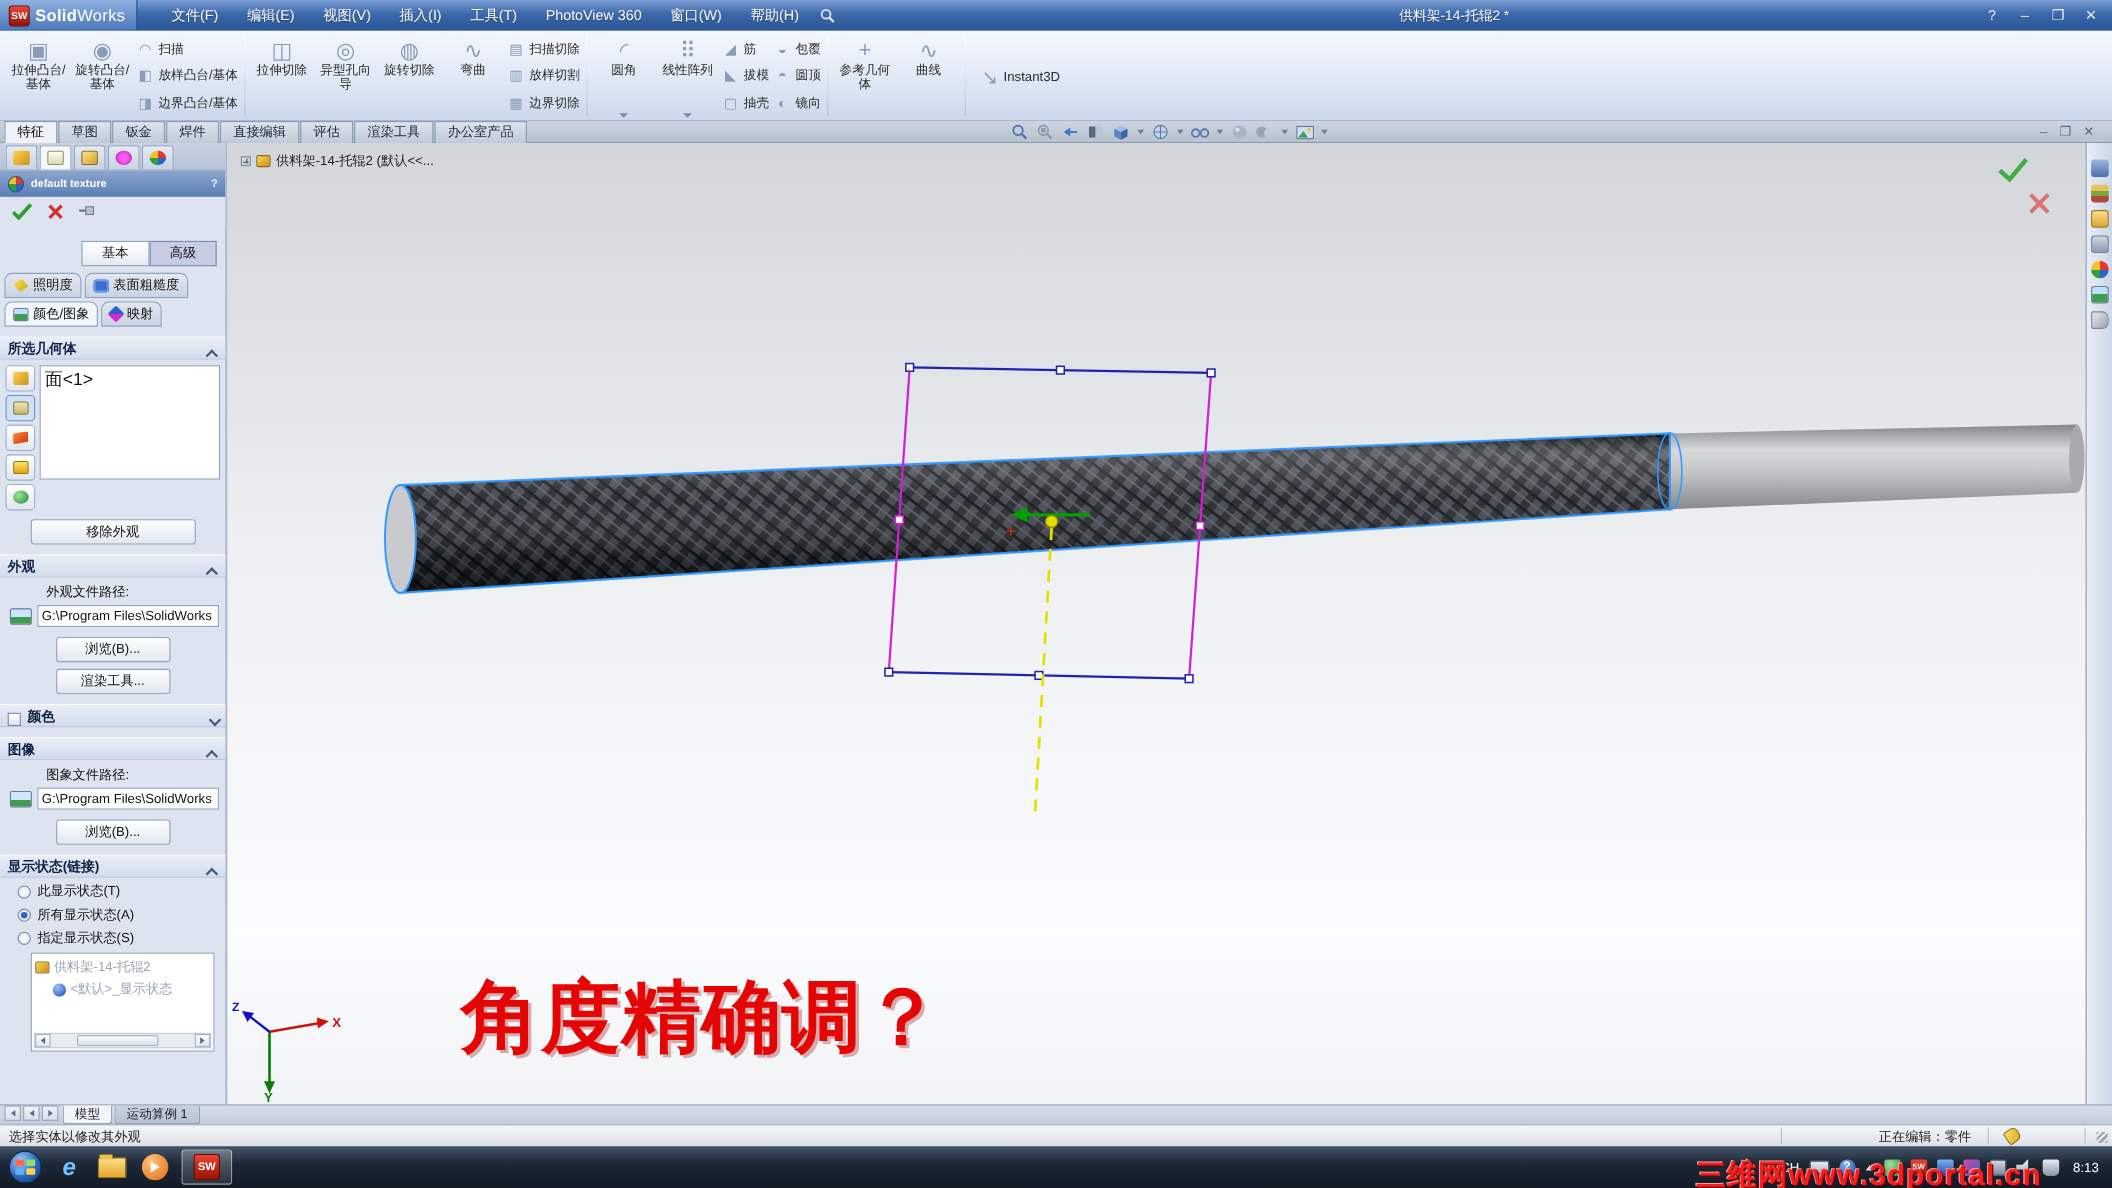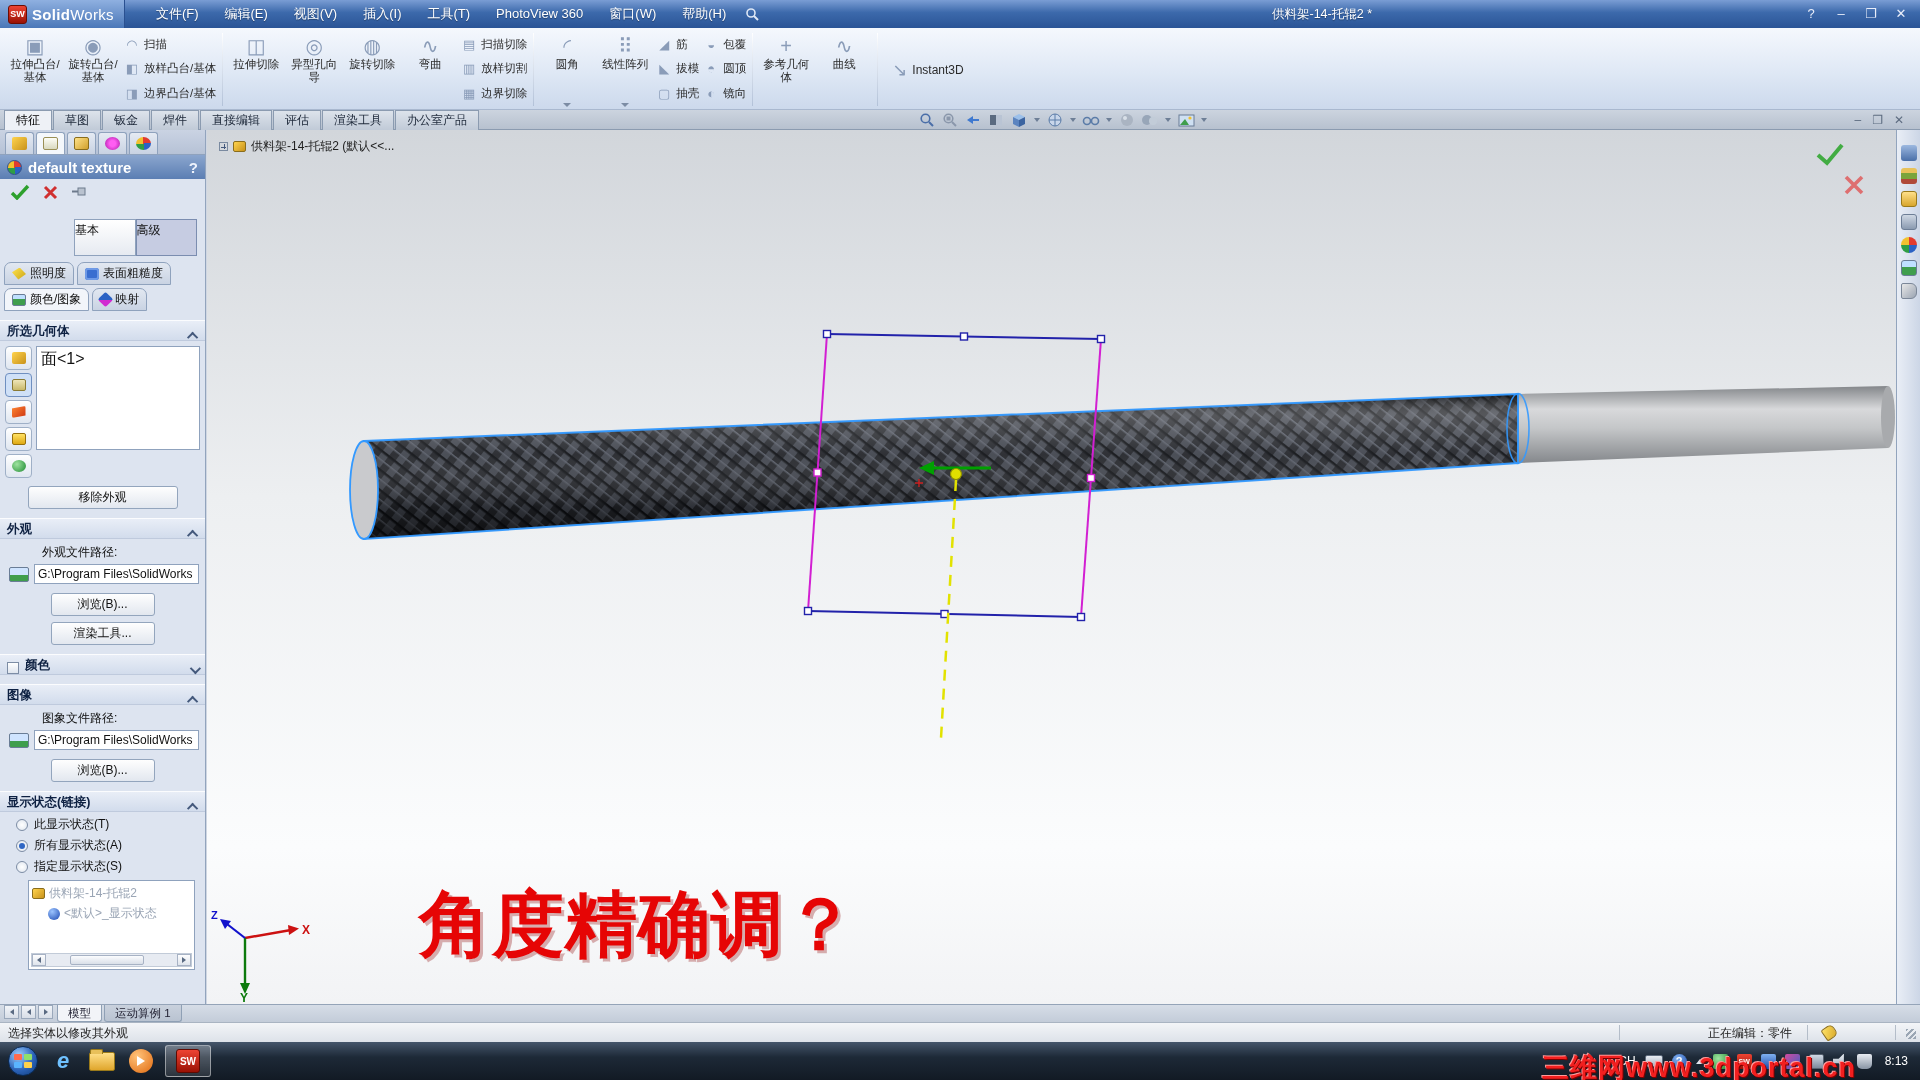--- a/index.html
+++ b/index.html
@@ -59,26 +59,26 @@
 .pm{position:absolute;left:0;top:130px;width:206px;height:874px;background:#dde4f0;border-right:1px solid #92a4bd;font-size:12px;color:#111;overflow:hidden}
 .pmtabs{display:flex;height:25px;background:linear-gradient(#cad3e3,#b6c2d6);padding:2px 0 0 5px;border-bottom:1px solid #8fa2bd}
 .pmtab{width:29px;border:1px solid #8fa2bd;border-bottom:none;border-radius:3px 3px 0 0;background:linear-gradient(#e5eaf3,#c8d2e2);margin-right:2px;display:flex;align-items:center;justify-content:center}
 .pmtab.active{background:#f4f7fb}
 .pmi{width:15px;height:13px;border-radius:2px}
 .pmi-fm{background:linear-gradient(135deg,#ffd34d,#c8921a)}
 .pmi-pm{background:linear-gradient(#fdfdf6,#d9d9bf);border:1px solid #9a8f55}
 .pmi-cfg{background:linear-gradient(135deg,#ffe28a,#d1a02c);border:1px solid #8a6d1c}
 .pmi-dx{background:radial-gradient(circle,#ff5df2 30%,#a316a0);border-radius:50%}
 .pmi-dm{background:conic-gradient(#e23b2e 0 25%,#2b62c4 0 50%,#2f9e44 0 75%,#f2c12e 0);border-radius:50%}
-.pmhdr{height:24px;background:linear-gradient(#8ba6ce,#5b7eb3);display:flex;align-items:center;padding:0 7px;color:#fff;font-weight:bold;font-size:15px}
+.pmhdr{height:24px;background:linear-gradient(#8ba6ce,#5b7eb3);display:flex;align-items:center;padding:0 7px;color:#fff;font-weight:bold;font-size:10px}
 .cball{width:15px;height:15px;border-radius:50%;background:conic-gradient(#e23b2e 0 25%,#2b62c4 0 50%,#2f9e44 0 75%,#f2c12e 0);margin-right:6px;border:1px solid #31508a}
 .pmhelp{margin-left:auto;font-weight:bold;color:#eef3fc}
 .pmact{display:flex;align-items:center;gap:13px;padding:5px 10px 4px;background:#dde4f0}
 .modebtns{display:flex;margin:12px 8px 6px 74px}
-.mbtn{width:62px;height:37px;line-height:21px;border:1px solid #8fa2bd;background:linear-gradient(#ffffff,#e6eaf1);font-size:12px}
+.mbtn{width:62px;height:23px;line-height:21px;text-align:center;border:1px solid #8fa2bd;background:linear-gradient(#ffffff,#e6eaf1);font-size:12px}
 .mbtn.pressed{background:#c6cce2;border-color:#7b8db0}
 .atrow{display:flex;padding-left:4px;margin-top:3px}
 .atab{height:23px;display:flex;align-items:center;gap:4px;padding:0 7px;border:1px solid #8fa2bd;border-radius:7px 7px 0 0;background:linear-gradient(#e2e8f1,#c9d3e3);font-size:12px;margin-right:3px;white-space:nowrap}
 .atab.active{background:#f2f5fa;position:relative;z-index:2}
 .ai{width:14px;height:12px;border-radius:2px}
 .ai-light{background:linear-gradient(135deg,#ffe24d,#caa515);clip-path:polygon(0 40%,55% 0,100% 55%,45% 100%)}
 .ai-rough{background:#3a6ed0;border-radius:3px;box-shadow:inset 0 0 0 2px #6f9ae6}
 .ai-img{background:linear-gradient(#bfe0ff 45%,#3f9e4d 45%);border:1px solid #6a7d96}
 .ai-map{background:linear-gradient(135deg,#2b62c4 50%,#d12bd1 50%);transform:rotate(45deg);width:11px;height:11px}
 .grp{margin-top:9px;border-top:1px solid #fbfcfe}

